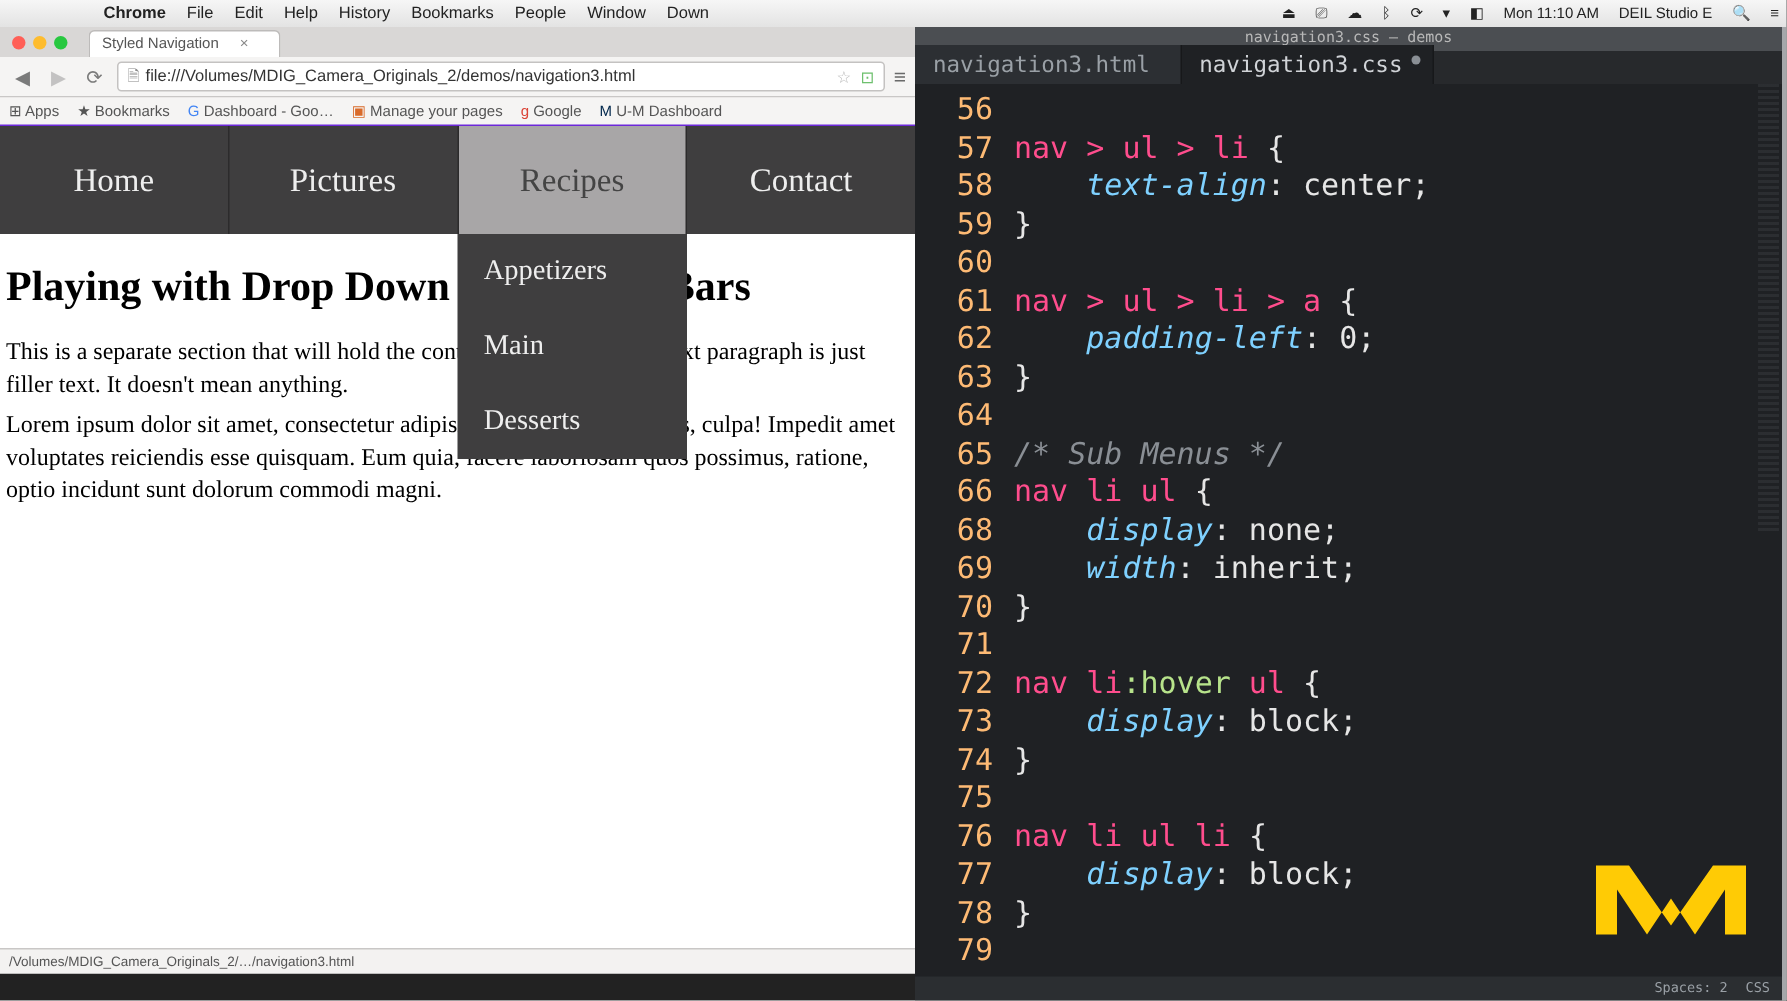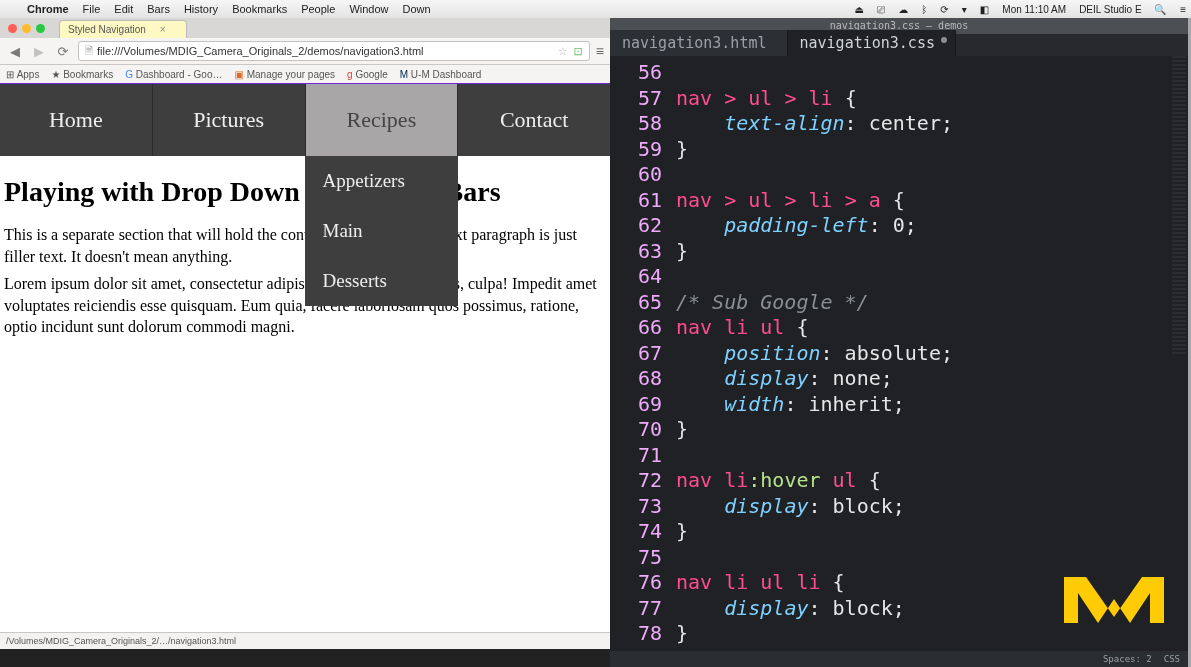--- a/index.html
+++ b/index.html
@@ -4,32 +4,32 @@
 <style>
   html,body{margin:0;padding:0;font-family:"Helvetica Neue",Arial,sans-serif;background:#fff;}
   .screen{position:relative;width:1191px;height:667px;overflow:hidden;background:#222;}
 
   
   .mac-bar{position:absolute;top:0;left:0;right:0;height:18px;
     background:linear-gradient(#f6f6f6,#e3e3e3);border-bottom:1px solid #9d9d9d;
     font-size:11px;display:flex;align-items:center;color:#222;}
   .mac-bar .apple{width:20px;text-align:center;font-size:12px;}
   .mac-bar .mitem{padding:0 7px;cursor:default;}
-  .mac-bar .mitem.bold{font-weight:700;}
+  .mac-bar .mitem.bold{font-weight:700;margin-left:42px;}
   .mac-bar .spacer{flex:1;}
   .mac-bar .right span{padding:0 5px;font-size:10px;}
 
   
   .chrome{position:absolute;top:18px;left:0;width:610px;height:631px;background:#f0efee;
     display:flex;flex-direction:column;font-size:12px;}
   .chrome-tabs{height:20px;background:#d9d7d6;display:flex;align-items:flex-end;}
   .traffic{display:flex;gap:5px;padding:0 8px;align-items:center;height:100%;}
   .traffic span{width:9px;height:9px;border-radius:50%;}
   .tl-r{background:#ff5f57;} .tl-y{background:#febc2e;} .tl-g{background:#28c840;}
-  .ctab{background:#fef9c3;border:1px solid #bdbbba;border-bottom:none;border-radius:4px 4px 0 0;
+  .ctab{background:#ffffff;border:1px solid #bdbbba;border-bottom:none;border-radius:4px 4px 0 0;
     height:17px;padding:0 20px 0 8px;font-size:10px;display:flex;align-items:center;color:#555;margin-left:6px;}
   .ctab .x{margin-left:14px;color:#888;}
   .omnibox{height:26px;background:#f5f4f3;border-bottom:1px solid #c9c7c6;display:flex;align-items:center;padding:0 6px;gap:6px;}
   .nav-btn{width:18px;text-align:center;color:#7a7a7a;font-size:13px;}
   .addr{flex:1;height:18px;border:1px solid #c4c2c1;border-radius:3px;background:#fff;
     display:flex;align-items:center;padding:0 6px;font-size:11px;color:#333;}
   .addr .doc{color:#8a8a8a;margin-right:4px;font-size:10px;}
   .addr .spacer{flex:1;}
   .addr .star{color:#b8b8b8;}
   .omx{color:#6a6a6a;font-size:14px;}
@@ -54,21 +54,21 @@
   
   .editor{position:absolute;top:18px;left:610px;right:3px;height:649px;background:#1f2124;color:#ddd;
     font-family:Menlo,Consolas,monospace;}
   .editor .title{height:16px;background:#4b4e52;color:#b8b8b8;font-size:10px;text-align:center;line-height:16px;}
   .editor .etabs{height:22px;background:#27292c;display:flex;align-items:flex-end;font-size:15px;}
   .etab{padding:4px 20px 4px 12px;color:#9aa0a6;background:#2c2f33;border-right:1px solid #17181a;position:relative;}
   .etab.active{background:#1f2124;color:#d0d3d7;}
   .etab .dot{position:absolute;right:8px;top:7px;width:6px;height:6px;border-radius:50%;background:#8a8f95;}
   .code{position:relative;padding:4px 0 0 0;font-size:20px;line-height:25.5px;}
   .ln{display:flex;}
-  .gut{width:52px;text-align:right;padding-right:14px;color:#f0abfc;user-select:none;}
+  .gut{width:52px;text-align:right;padding-right:14px;color:#fdba74;user-select:none;}
   .src{white-space:pre;}
   .k-el{color:#ff4d8d;} .k-op{color:#ff4d8d;} .k-punc{color:#e6e6e6;}
   .k-prop{color:#7fd1ff;font-style:italic;} .k-val{color:#e6e6e6;} .k-com{color:#8a8f95;font-style:italic;}
   .k-pseudo{color:#b7e38b;}
   .minimap{position:absolute;top:38px;right:2px;width:14px;height:300px;
     background:repeating-linear-gradient(#3a3d41 0 2px,transparent 2px 4px);opacity:.45;}
   .editor-status{position:absolute;bottom:0;left:0;right:0;height:16px;background:#2b2e31;color:#9aa0a6;
     font-size:9px;display:flex;align-items:center;padding:0 8px;gap:12px;}
   .editor-status .spacer{flex:1;}
 
@@ -82,21 +82,21 @@
 </head>
 <body>
 
 <div class="screen">
 
   <div class="mac-bar">
     <div class="apple"></div>
     <div class="mitem bold">Chrome</div>
     <div class="mitem">File</div>
     <div class="mitem">Edit</div>
-    <div class="mitem">Bars</div>
+    <div class="mitem">Help</div>
     <div class="mitem">History</div>
     <div class="mitem">Bookmarks</div>
     <div class="mitem">People</div>
     <div class="mitem">Window</div>
     <div class="mitem">Down</div>
     <div class="spacer"></div>
     <div class="right">
       <span>⏏</span>
       <span>⎚</span>
       <span>☁</span>
@@ -205,29 +205,25 @@
         <div class="ln">
           <div class="gut">63</div>
           <div class="src"><span class="k-punc">}</span></div>
         </div>
         <div class="ln">
           <div class="gut">64</div>
           <div class="src"></div>
         </div>
         <div class="ln">
           <div class="gut">65</div>
-          <div class="src"><span class="k-com">/* Sub Google */</span></div>
+          <div class="src"><span class="k-com">/* Sub Menus */</span></div>
         </div>
         <div class="ln">
           <div class="gut">66</div>
           <div class="src"><span class="k-el">nav</span><span> </span><span class="k-el">li</span><span> </span><span class="k-el">ul</span><span> </span><span class="k-punc">{</span></div>
-        </div>
-        <div class="ln">
-          <div class="gut">67</div>
-          <div class="src"><span>    </span><span class="k-prop">position</span><span class="k-punc">:</span><span> </span><span class="k-val">absolute</span><span class="k-punc">;</span></div>
         </div>
         <div class="ln">
           <div class="gut">68</div>
           <div class="src"><span>    </span><span class="k-prop">display</span><span class="k-punc">:</span><span> </span><span class="k-val">none</span><span class="k-punc">;</span></div>
         </div>
         <div class="ln">
           <div class="gut">69</div>
           <div class="src"><span>    </span><span class="k-prop">width</span><span class="k-punc">:</span><span> </span><span class="k-val">inherit</span><span class="k-punc">;</span></div>
         </div>
         <div class="ln">

